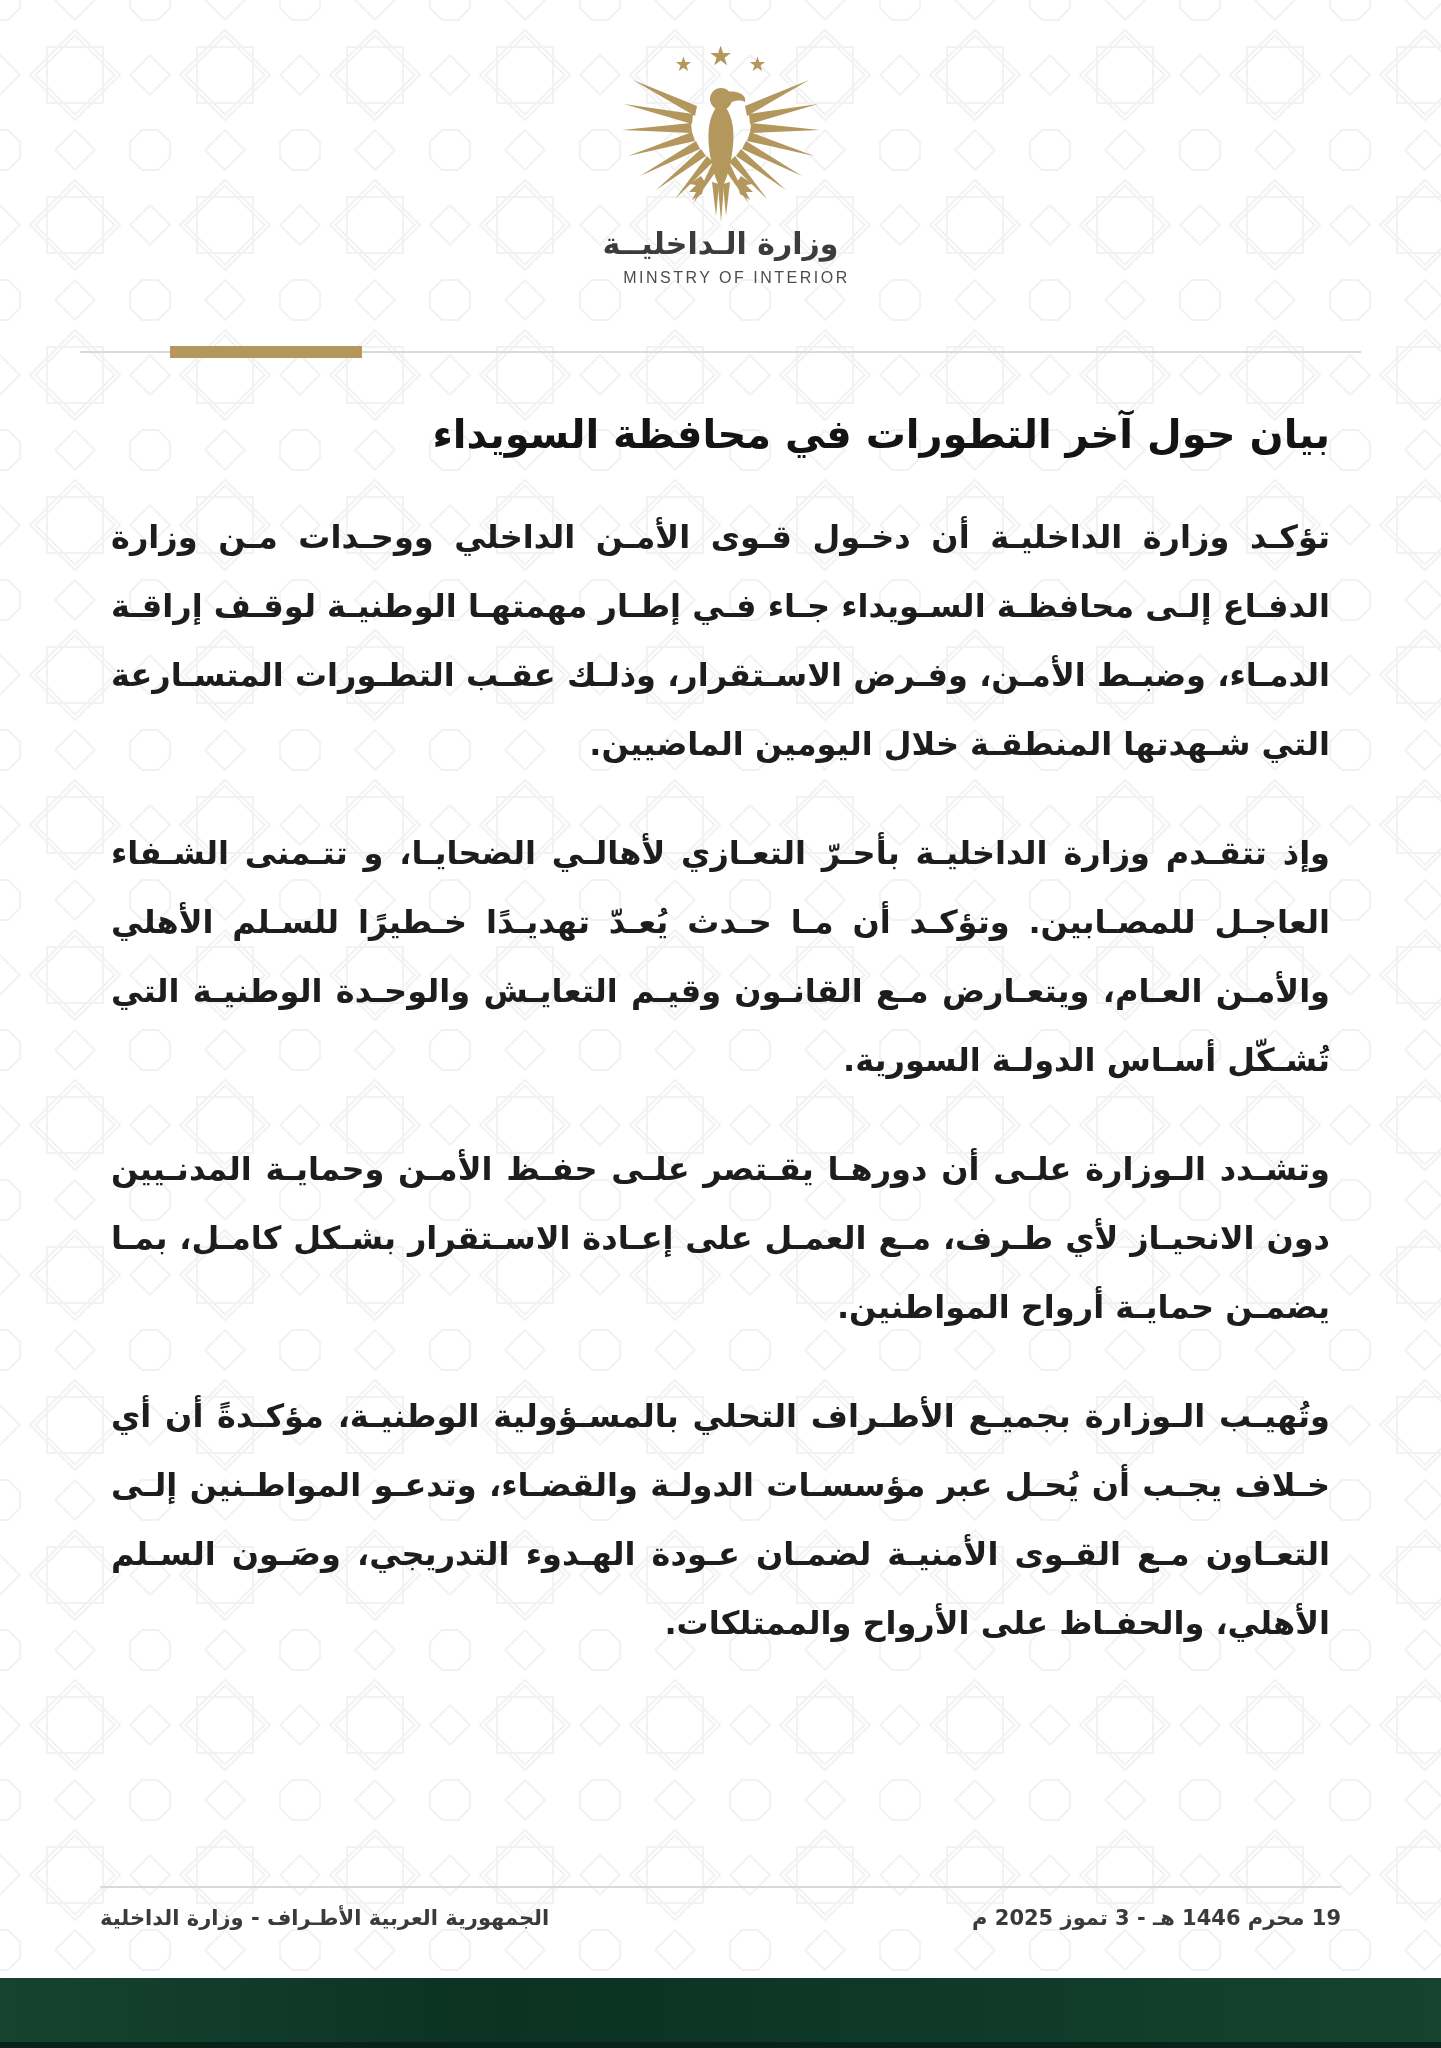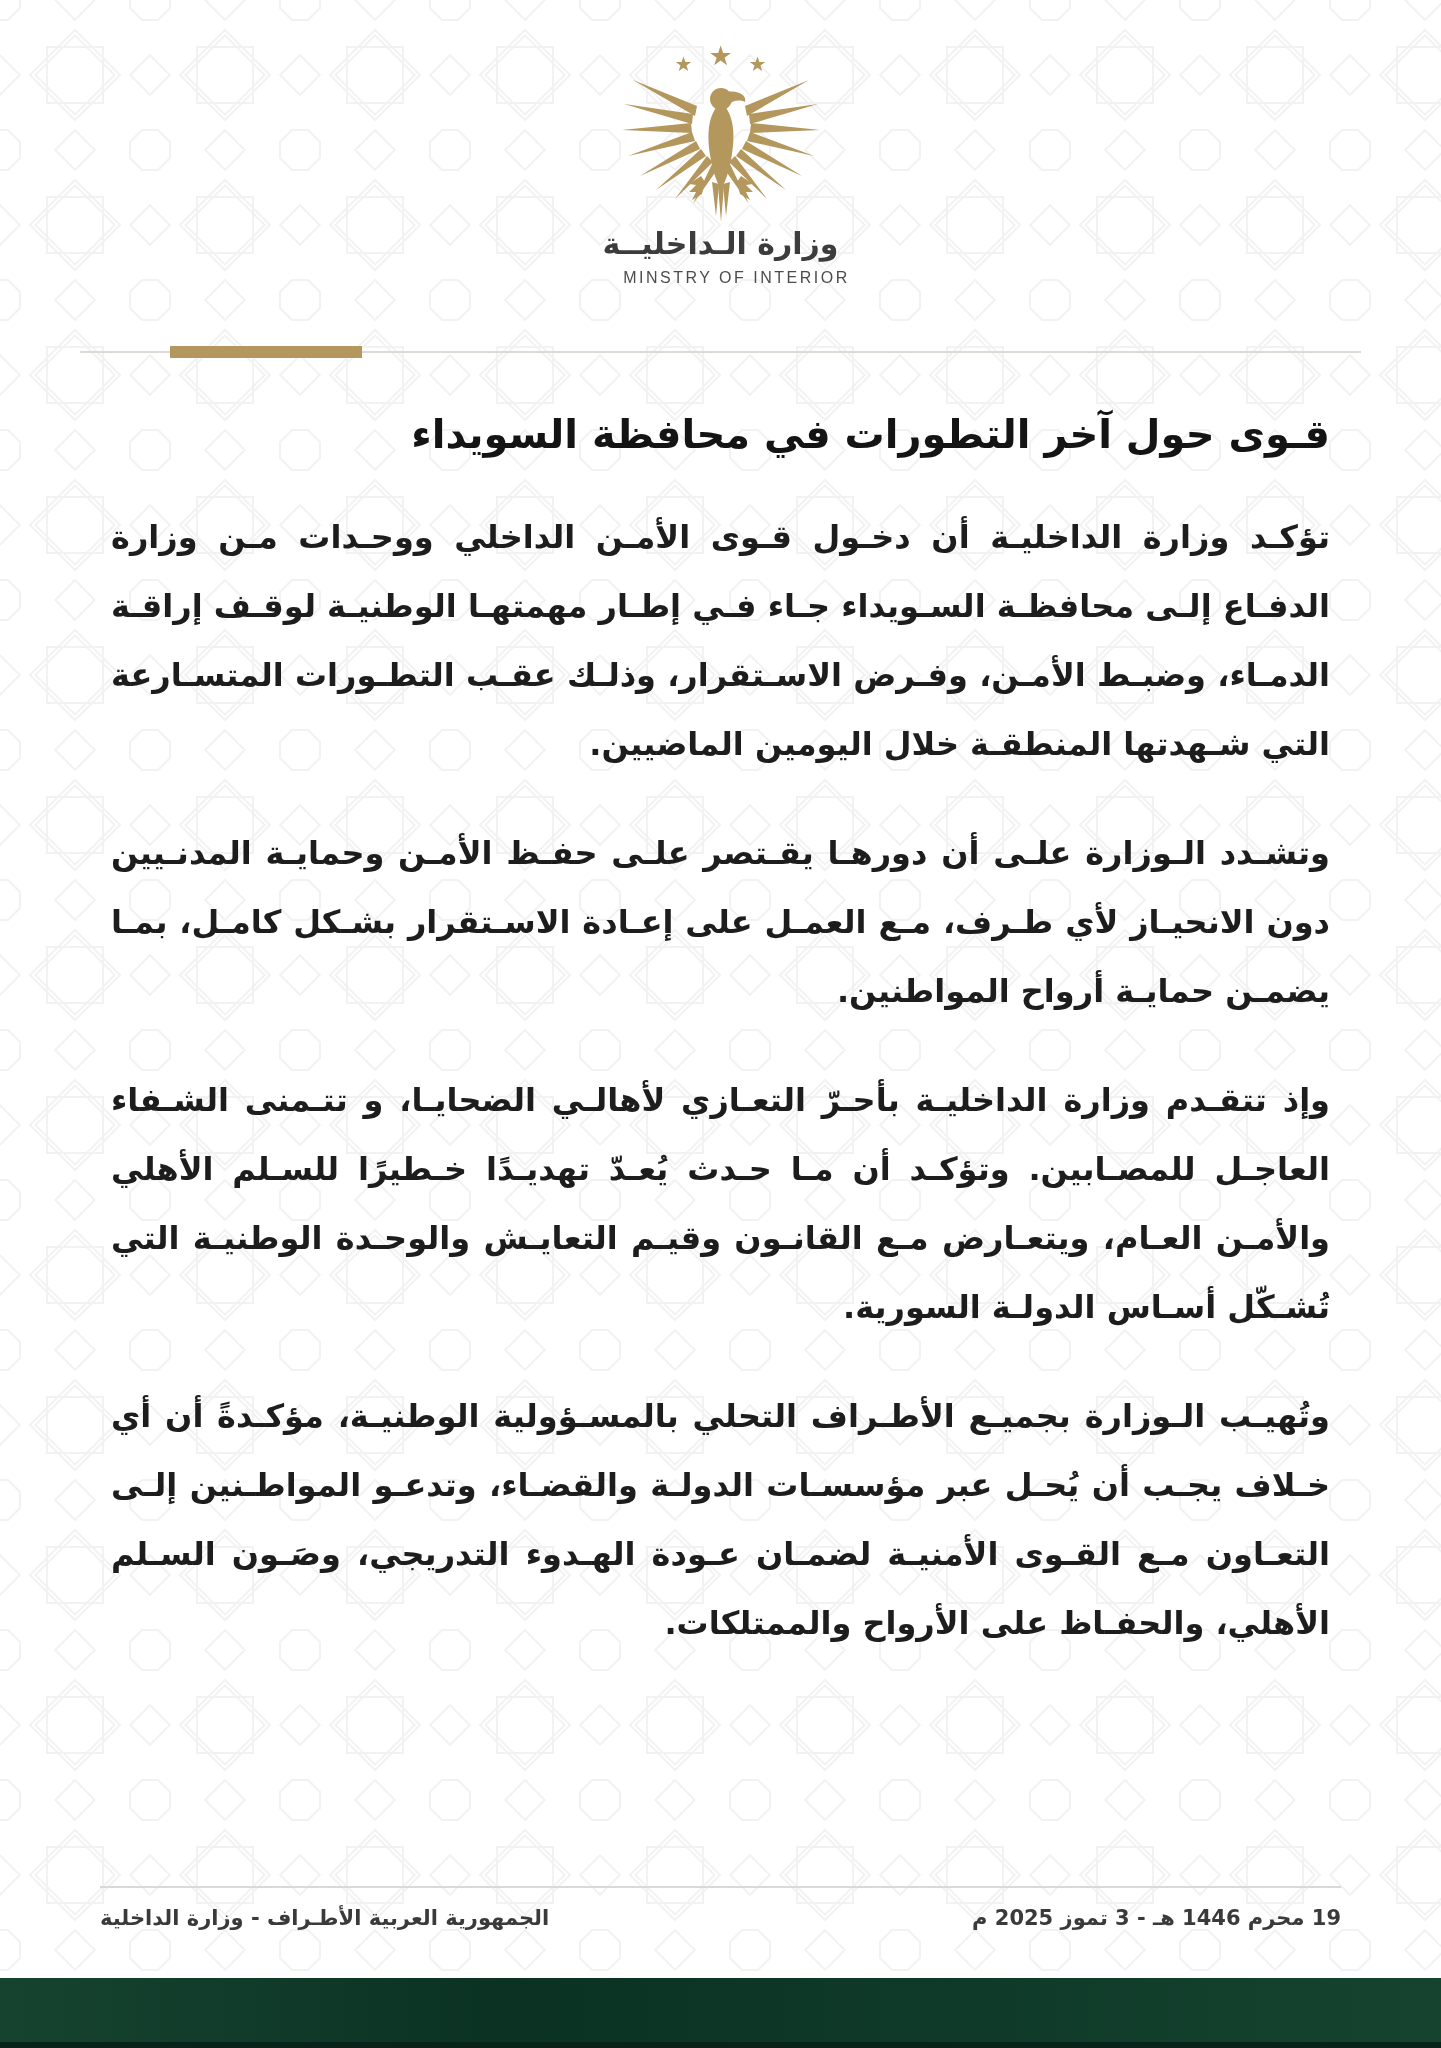--- a/index.html
+++ b/index.html
@@ -119,26 +119,26 @@
         </svg>
       </div>
       <div class="ministry-ar">وزارة الـداخليــة</div>
       <div class="ministry-en">MINSTRY OF INTERIOR</div>
     </div>
 
     <div class="divider">
       <div class="gold-bar"></div>
     </div>
 
-    <h1 class="doc-title">قـوى حول آخر التطورات في محافظة السويداء</h1>
+    <h1 class="doc-title">بيان حول آخر التطورات في محافظة السويداء</h1>
 
     <div class="body-text">
       <p class="para">تؤكـد وزارة الداخليـة أن دخـول قـوى الأمـن الداخلي ووحـدات مـن وزارة الدفـاع إلـى محافظـة السـويداء جـاء فـي إطـار مهمتهـا الوطنيـة لوقـف إراقـة الدمـاء، وضبـط الأمـن، وفـرض الاسـتقرار، وذلـك عقـب التطـورات المتسـارعة التي شـهدتها المنطقـة خلال اليومين الماضيين.</p>
+      <p class="para">وإذ تتقـدم وزارة الداخليـة بأحـرّ التعـازي لأهالـي الضحايـا، و تتـمنى الشـفاء العاجـل للمصـابين. وتؤكـد أن مـا حـدث يُعـدّ تهديـدًا خـطيرًا للسـلم الأهلي والأمـن العـام، ويتعـارض مـع القانـون وقيـم التعايـش والوحـدة الوطنيـة التي تُشـكّل أسـاس الدولـة السورية.</p>
       <p class="para">وتشـدد الـوزارة علـى أن دورهـا يقـتصر علـى حفـظ الأمـن وحمايـة المدنـيين دون الانحيـاز لأي طـرف، مـع العمـل على إعـادة الاسـتقرار بشـكل كامـل، بمـا يضمـن حمايـة أرواح المواطنين.</p>
-      <p class="para">وإذ تتقـدم وزارة الداخليـة بأحـرّ التعـازي لأهالـي الضحايـا، و تتـمنى الشـفاء العاجـل للمصـابين. وتؤكـد أن مـا حـدث يُعـدّ تهديـدًا خـطيرًا للسـلم الأهلي والأمـن العـام، ويتعـارض مـع القانـون وقيـم التعايـش والوحـدة الوطنيـة التي تُشـكّل أسـاس الدولـة السورية.</p>
       <p class="para">وتُهيـب الـوزارة بجميـع الأطـراف التحلي بالمسـؤولية الوطنيـة، مؤكـدةً أن أي خـلاف يجـب أن يُحـل عبر مؤسسـات الدولـة والقضـاء، وتدعـو المواطـنين إلـى التعـاون مـع القـوى الأمنيـة لضمـان عـودة الهـدوء التدريجي، وصَـون السـلم الأهلي، والحفـاظ على الأرواح والممتلكات.</p>
     </div>
 
     <div class="footer">
       <div class="footer-line"></div>
       <div class="footer-row">
         <span>19 محرم 1446 هـ  -  3 تموز 2025 م</span>
         <span>الجمهورية العربية الأطـراف - وزارة الداخلية</span>
       </div>
     </div>

